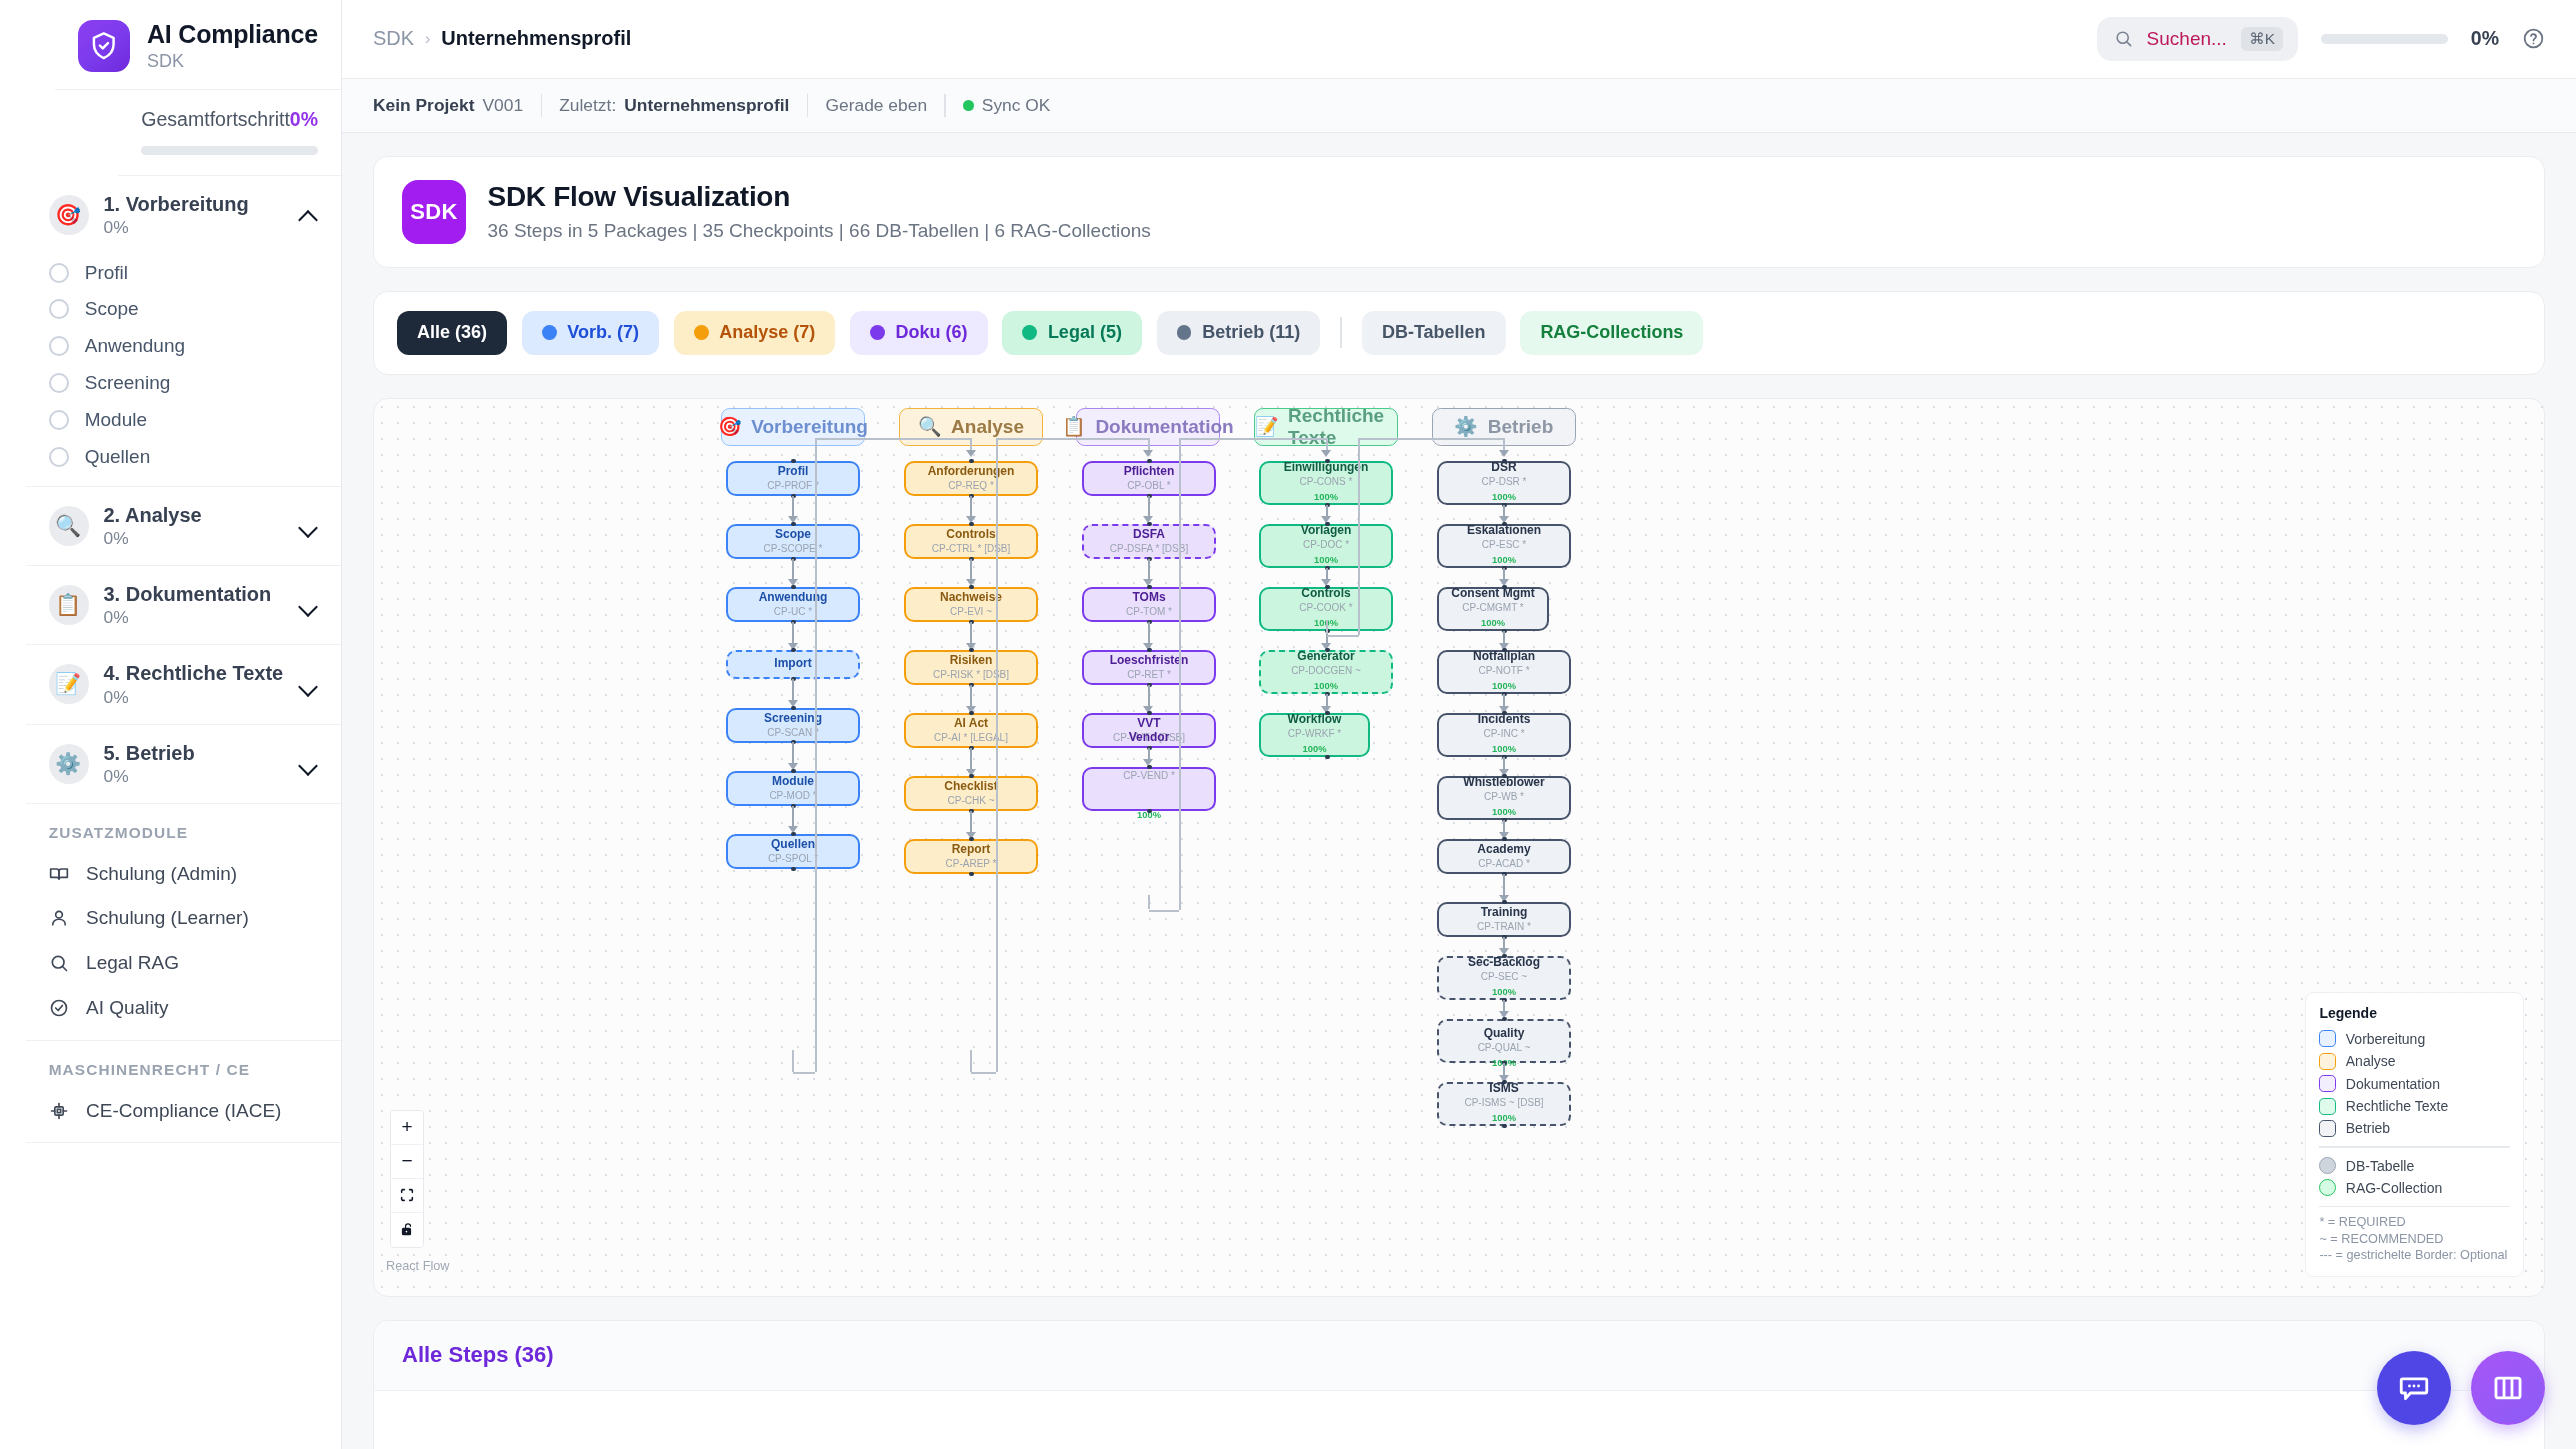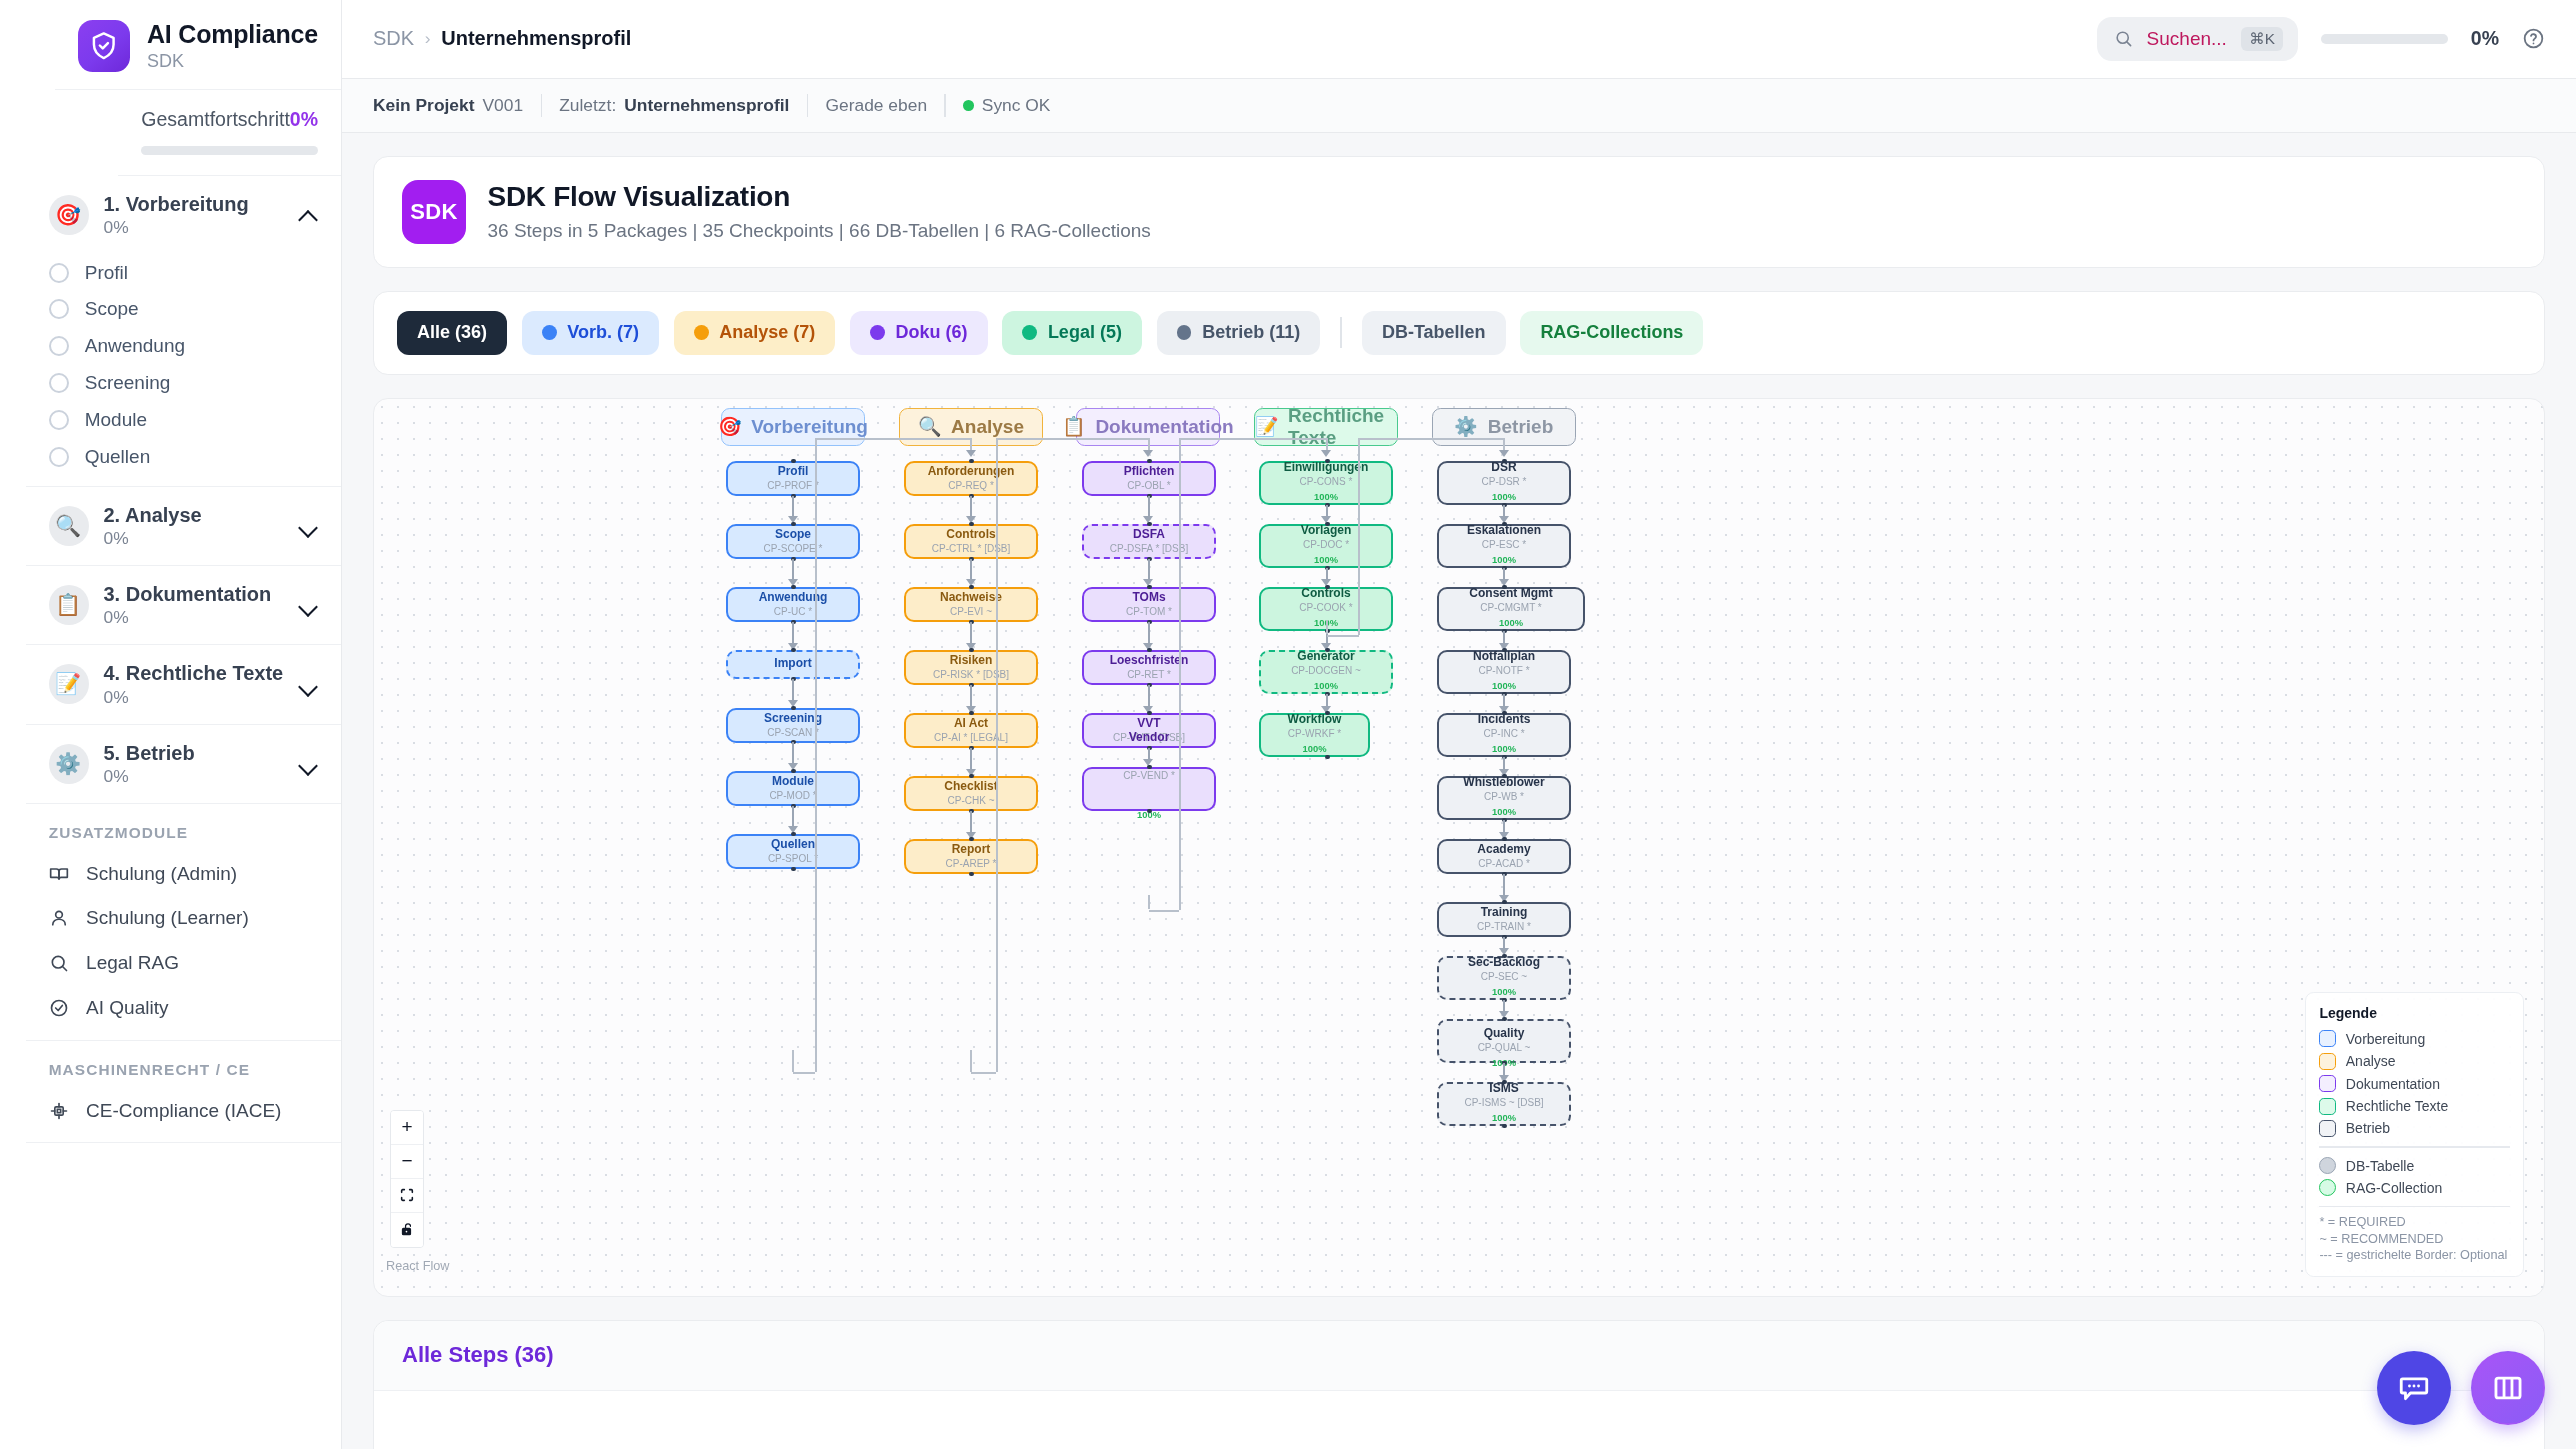--- a/index.html
+++ b/index.html
@@ -689,21 +689,21 @@
             <div class="node n-betr" style="left: 1063px; top: 125px; width: 134px; height: 44px;">
               <div class="n-title">Eskalationen</div>
               <div class="n-code">CP-ESC *</div>
               <div class="n-pct">100%</div>
               <div class="n-bar"></div>
             </div>
             <div class="port" style="left: 1128px; top: 123px;"></div>
             <div class="port" style="left: 1128px; top: 167px;"></div>
             <div class="edge v" style="left: 1129px; top: 169px; height: 12.7px;"></div>
             <div class="arrow" style="left: 1125px; top: 180px;"></div>
-            <div class="node n-betr" style="left: 1063px; top: 188px; width: 148px; height: 44px;">
+            <div class="node n-betr" style="left: 1063px; top: 188px; width: 112px; height: 44px;">
               <div class="n-title">Consent Mgmt</div>
               <div class="n-code">CP-CMGMT *</div>
               <div class="n-pct">100%</div>
               <div class="n-bar"></div>
             </div>
             <div class="port" style="left: 1128px; top: 186px;"></div>
             <div class="port" style="left: 1128px; top: 230px;"></div>
             <div class="edge v" style="left: 1129px; top: 232px; height: 12.7px;"></div>
             <div class="arrow" style="left: 1125px; top: 244px;"></div>
             <div class="node n-betr" style="left: 1063px; top: 251px; width: 134px; height: 44px;">

